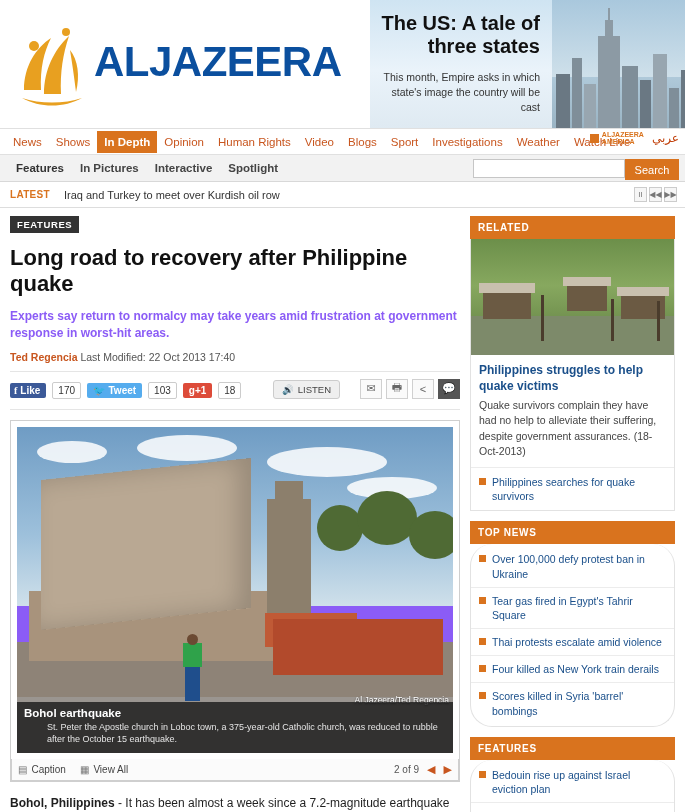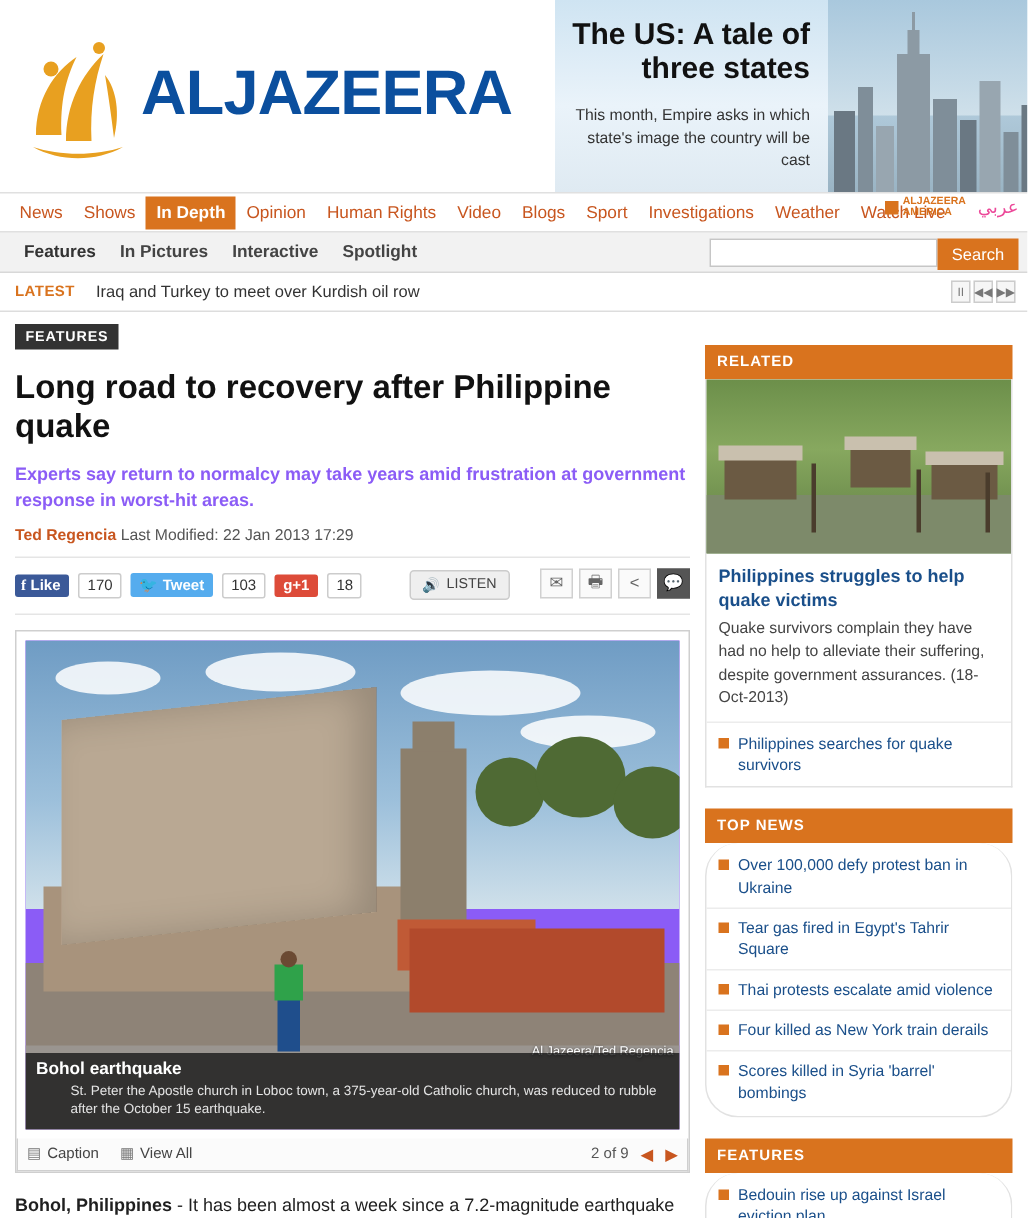--- a/index.html
+++ b/index.html
@@ -115,21 +115,21 @@
     color: #ffffff;
     font-weight: bold;
   }
   .nav-right {
     position:absolute; right: 6px; top:2px;
     display:flex; align-items:center; gap:8px;
   }
   .aja-badge { display:flex; align-items:center; gap:3px; }
   .aja-badge .sq { width:9px; height:9px; background:#d9731e; }
   .aja-badge .tx { font-size:7px; line-height:1.05; color:#d9731e; font-weight:bold; }
-  .arabic { color:#ec4899; font-size:12px; }
+  .arabic { color:#c2410c; font-size:12px; }
 
   .nav-sub {
     background: #f2f2f2;
     border-top: 1px solid #e0e0e0;
     border-bottom: 1px solid #d8d8d8;
     height: 28px;
     display:flex;
     align-items:center;
     font-size: 11.5px;
     padding-left: 8px;
@@ -335,21 +335,20 @@
 
   
   .panel { margin-bottom: 10px; }
   .panel-head {
     background: #d9731e;
     color:#fff;
     font-size: 10px;
     font-weight: bold;
     letter-spacing: .7px;
     padding: 6px 8px;
-    margin-top: 14px;
   }
   .panel-body { border:1px solid #e2e2e2; border-top:0; background:#fff; }
   .rel-img {
     height: 116px;
     background: linear-gradient(180deg,#6c8f4a 0%, #87a85f 40%, #5c7a40 100%);
     position:relative; overflow:hidden;
   }
   .rel-water { position:absolute; left:0; right:0; bottom:0; height:34%; background:#7d8a6a; }
   .rel-shack { position:absolute; background:#6b5a43; }
   .rel-roof { position:absolute; background:#c9c0ae; }
@@ -468,21 +467,21 @@
   </div>
 
   <div class="body-wrap">
 
     <div class="col-main">
       <div class="kicker">FEATURES</div>
       <h1 class="headline">Long road to recovery after Philippine quake</h1>
       <div class="standfirst">Experts say return to normalcy may take years amid frustration at government response in worst-hit areas.</div>
       <div class="byline">
         <span class="author">Ted Regencia</span>
-        <span>Last Modified: 22 Jan 2013 17:29</span>
+        <span>Last Modified: 22 Oct 2013 17:40</span>
       </div>
 
       <div class="social-row">
         <div class="fb-like">
           <div class="fb-btn">
             <span class="fb-f">f</span>
             <span>Like</span>
           </div>
         </div>
         <div class="cnt">170</div>

